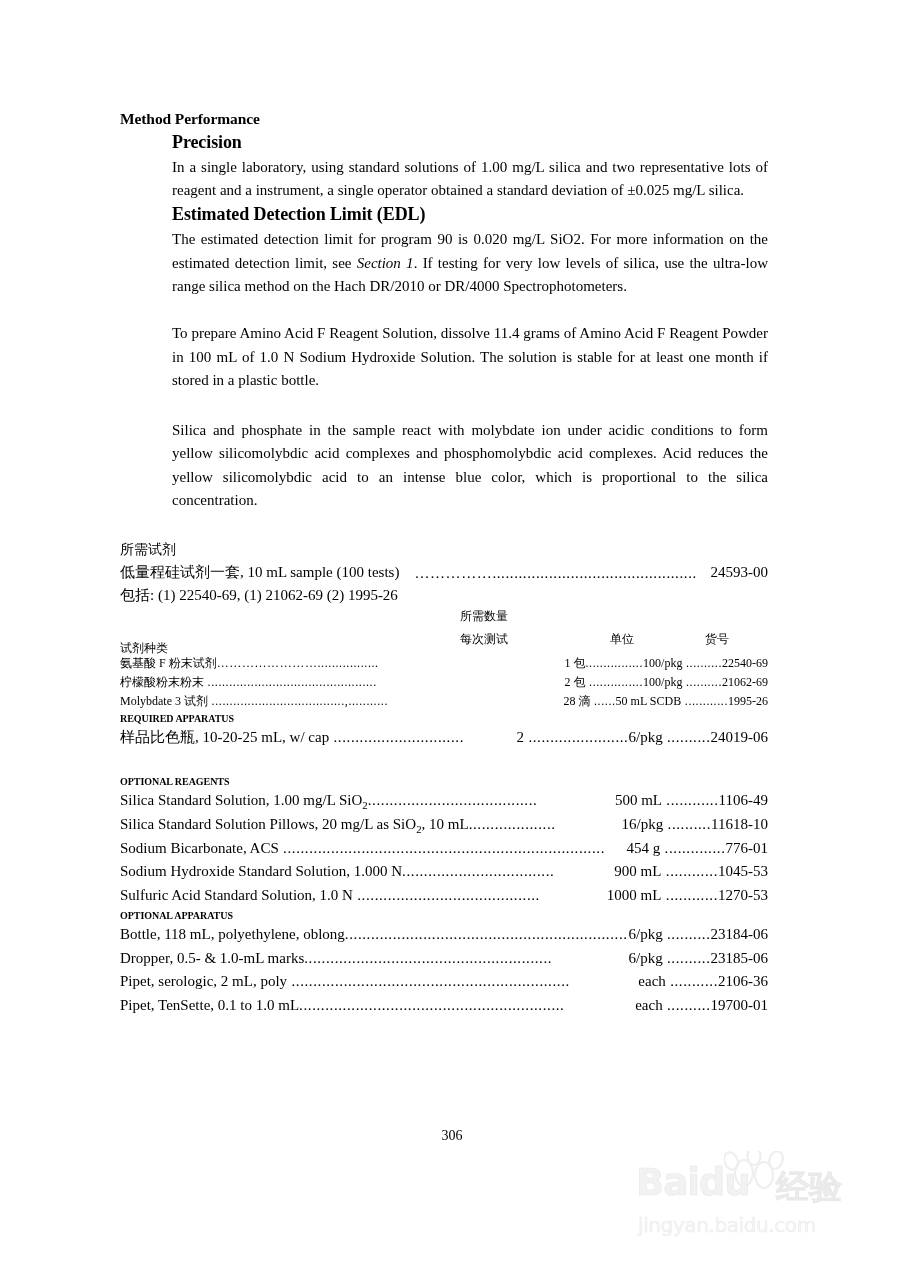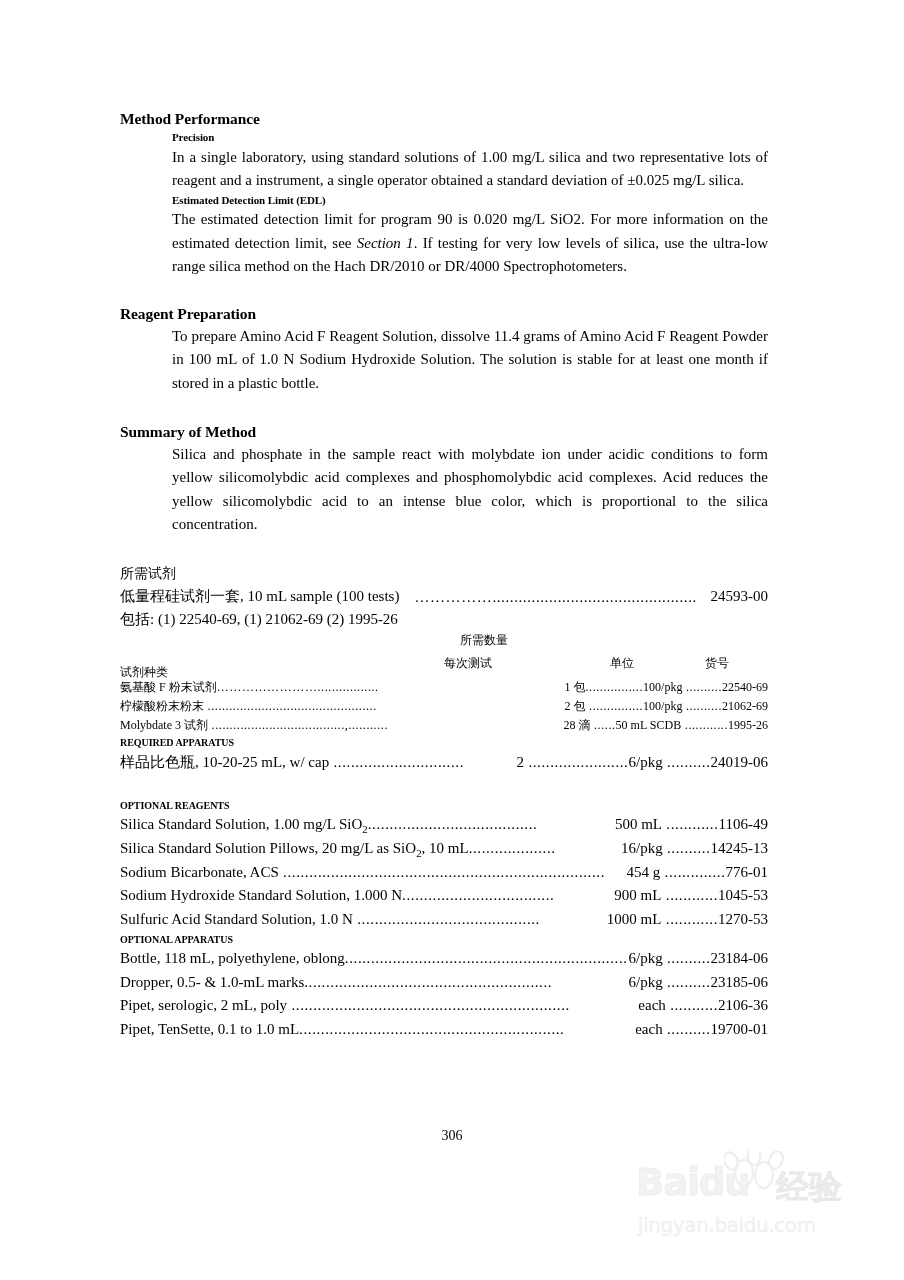--- a/index.html
+++ b/index.html
@@ -32,21 +32,21 @@
   h2.section-head {
     font-size: 15.5px;
     font-weight: bold;
     margin: 0;
     padding: 0;
     line-height: 1.42;
     letter-spacing: -0.1px;
   }
 
   h3.sub-head {
-    font-size: 11px;
+    font-size: 18px;
     font-weight: bold;
     margin: 0 0 0 52px;
     padding: 0;
     line-height: 1.42;
     letter-spacing: -0.1px;
   }
 
   p.body-para {
     font-size: 15px;
     margin: 0 0 0 52px;
@@ -91,21 +91,21 @@
   .tbl-hdr-top .qty-title {
     position: absolute;
     left: 340px;
     top: 0;
   }
   .tbl-hdr {
     position: relative;
     height: 24px;
   }
   .tbl-hdr .c1 { position: absolute; left: 0; top: 9px; }
-  .tbl-hdr .c2 { position: absolute; left: 324px; top: 0; text-align: right; }
+  .tbl-hdr .c2 { position: absolute; left: 340px; top: 0; text-align: right; }
   .tbl-hdr .c3 { position: absolute; left: 490px; top: 0; }
   .tbl-hdr .c4 { position: absolute; left: 585px; top: 0; }
 
   .rrow {
     display: flex;
     align-items: flex-end;
     width: 100%;
     white-space: nowrap;
     line-height: 1.58;
   }
@@ -188,26 +188,24 @@
     <h2 class="section-head">Method Performance</h2>
 
     <h3 class="sub-head">Precision</h3>
     <p class="body-para lastline-left">In a single laboratory, using standard solutions of 1.00 mg/L silica and two representative lots of reagent and a instrument, a single operator obtained a standard deviation of ±0.025 mg/L silica.</p>
 
     <h3 class="sub-head">Estimated Detection Limit (EDL)</h3>
     <p class="body-para lastline-left"><span>The estimated detection limit for program 90 is 0.020 mg/L SiO2. For more information on the estimated detection limit, see </span><em>Section 1</em><span>. If testing for very low levels of silica, use the ultra-low range silica method on the Hach DR/2010 or DR/4000 Spectrophotometers.</span></p>
 
     <div class="gap-block"></div>
 
-    <h2 class="section-head">Reagent Preparation</h2>
     <p class="body-para lastline-left">To prepare Amino Acid F Reagent Solution, dissolve 11.4 grams of Amino Acid F Reagent Powder in 100 mL of 1.0 N Sodium Hydroxide Solution. The solution is stable for at least one month if stored in a plastic bottle.</p>
 
     <div class="gap-block-lg"></div>
 
-    <h2 class="section-head">Summary of Method</h2>
     <p class="body-para lastline-left">Silica and phosphate in the sample react with molybdate ion under acidic conditions to form yellow silicomolybdic acid complexes and phosphomolybdic acid complexes. Acid reduces the yellow silicomolybdic acid to an intense blue color, which is proportional to the silica concentration.</p>
 
     <div class="gap-block-lg"></div>
 
     <div class="cn-block">
 
       <div class="cn-title">所需试剂</div>
 
       <div class="leader-row">
         <span class="lbl">低量程硅试剂一套, 10 mL sample (100 tests) </span>
@@ -284,21 +282,21 @@
         <span class="unit">&nbsp;<span>500 mL</span></span>
         <span class="d3">&nbsp;............</span>
         <span class="cat">1106-49</span>
       </div>
 
       <div class="rrow">
         <span class="name"><span>Silica Standard Solution Pillows, 20 mg/L as SiO</span><sub>2</sub><span>, 10 mL</span></span>
         <span class="d1">....................</span>
         <span class="unit">16/pkg</span>
         <span class="d3">&nbsp;..........</span>
-        <span class="cat">14245-13</span>
+        <span class="cat">11618-10</span>
       </div>
 
       <div class="rrow">
         <span class="name">Sodium Bicarbonate, ACS</span>
         <span class="d1">&nbsp;..........................................................................</span>
         <span class="unit">454 g</span>
         <span class="d3">&nbsp;..............</span>
         <span class="cat">776-01</span>
       </div>
 

